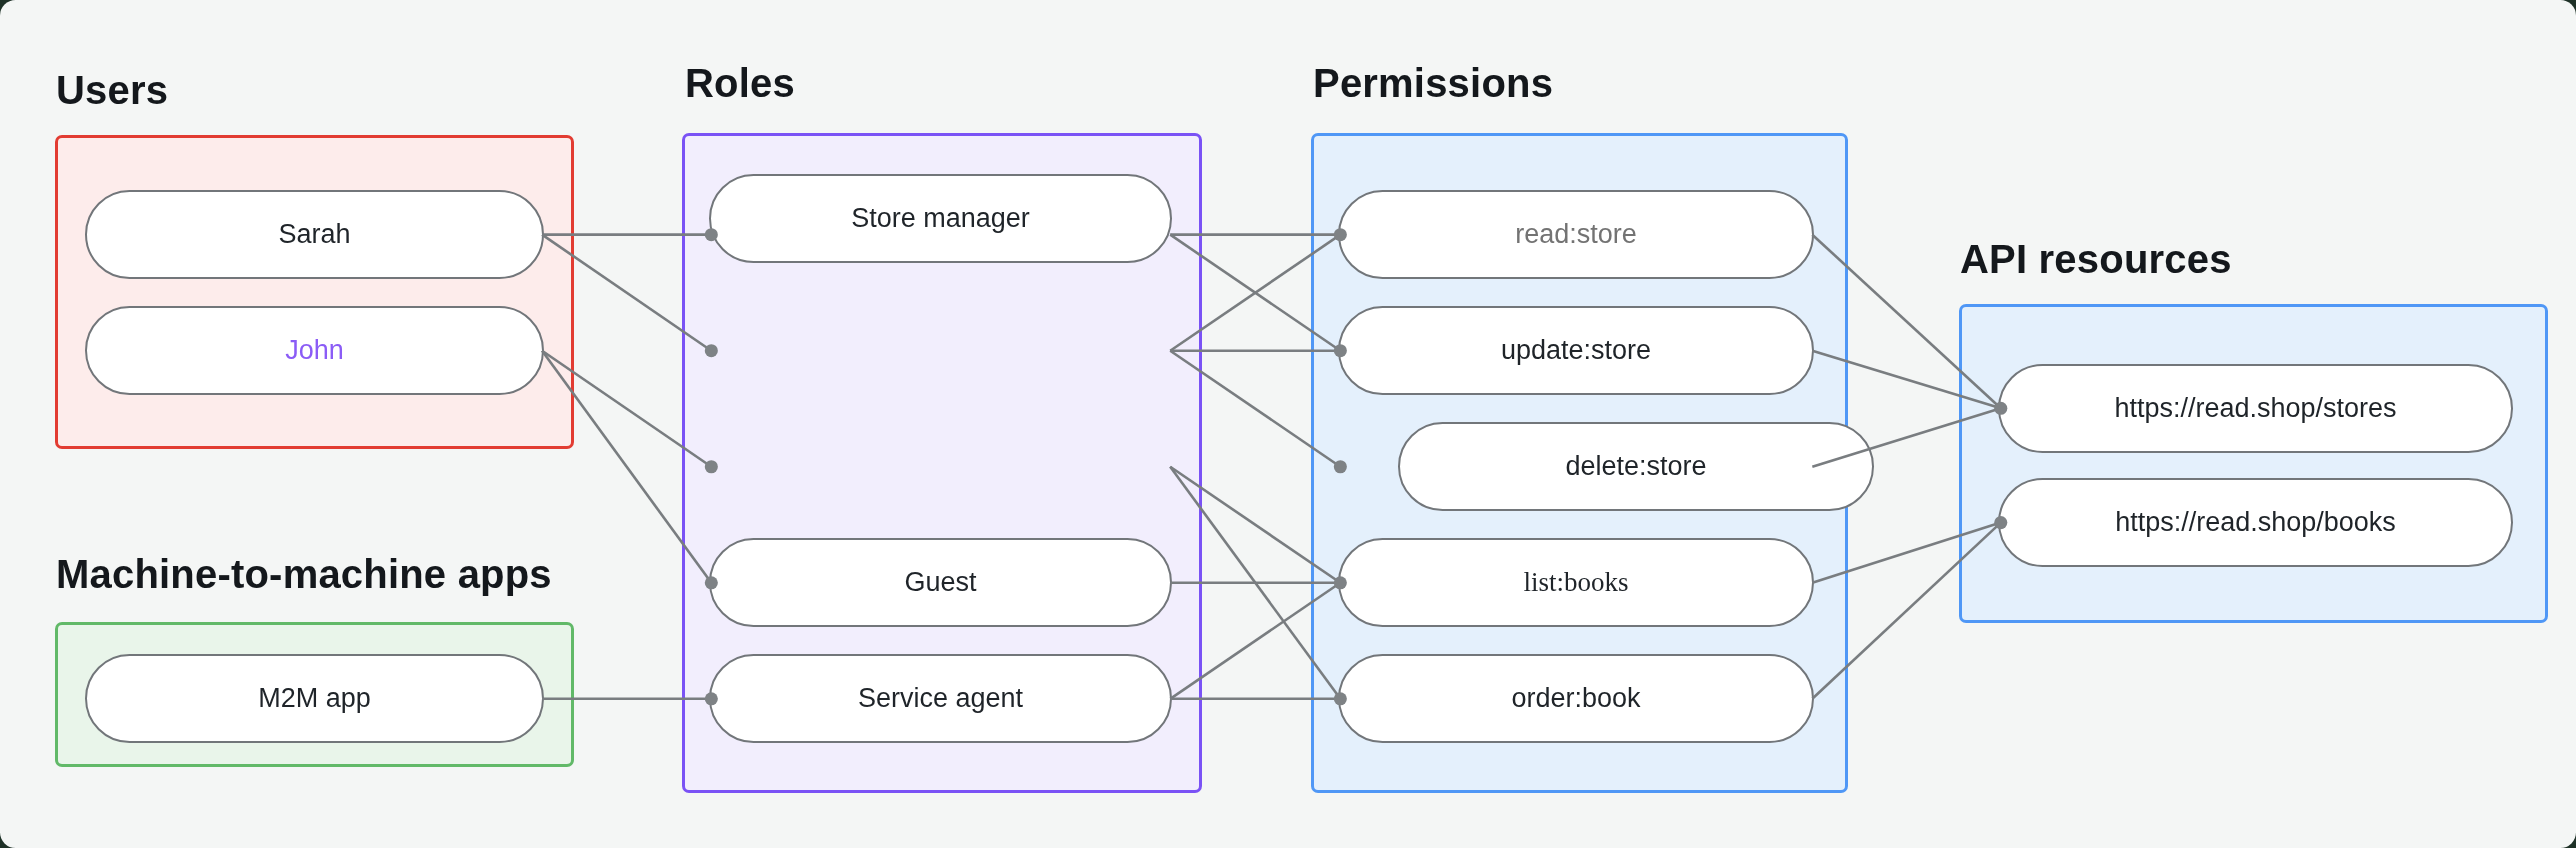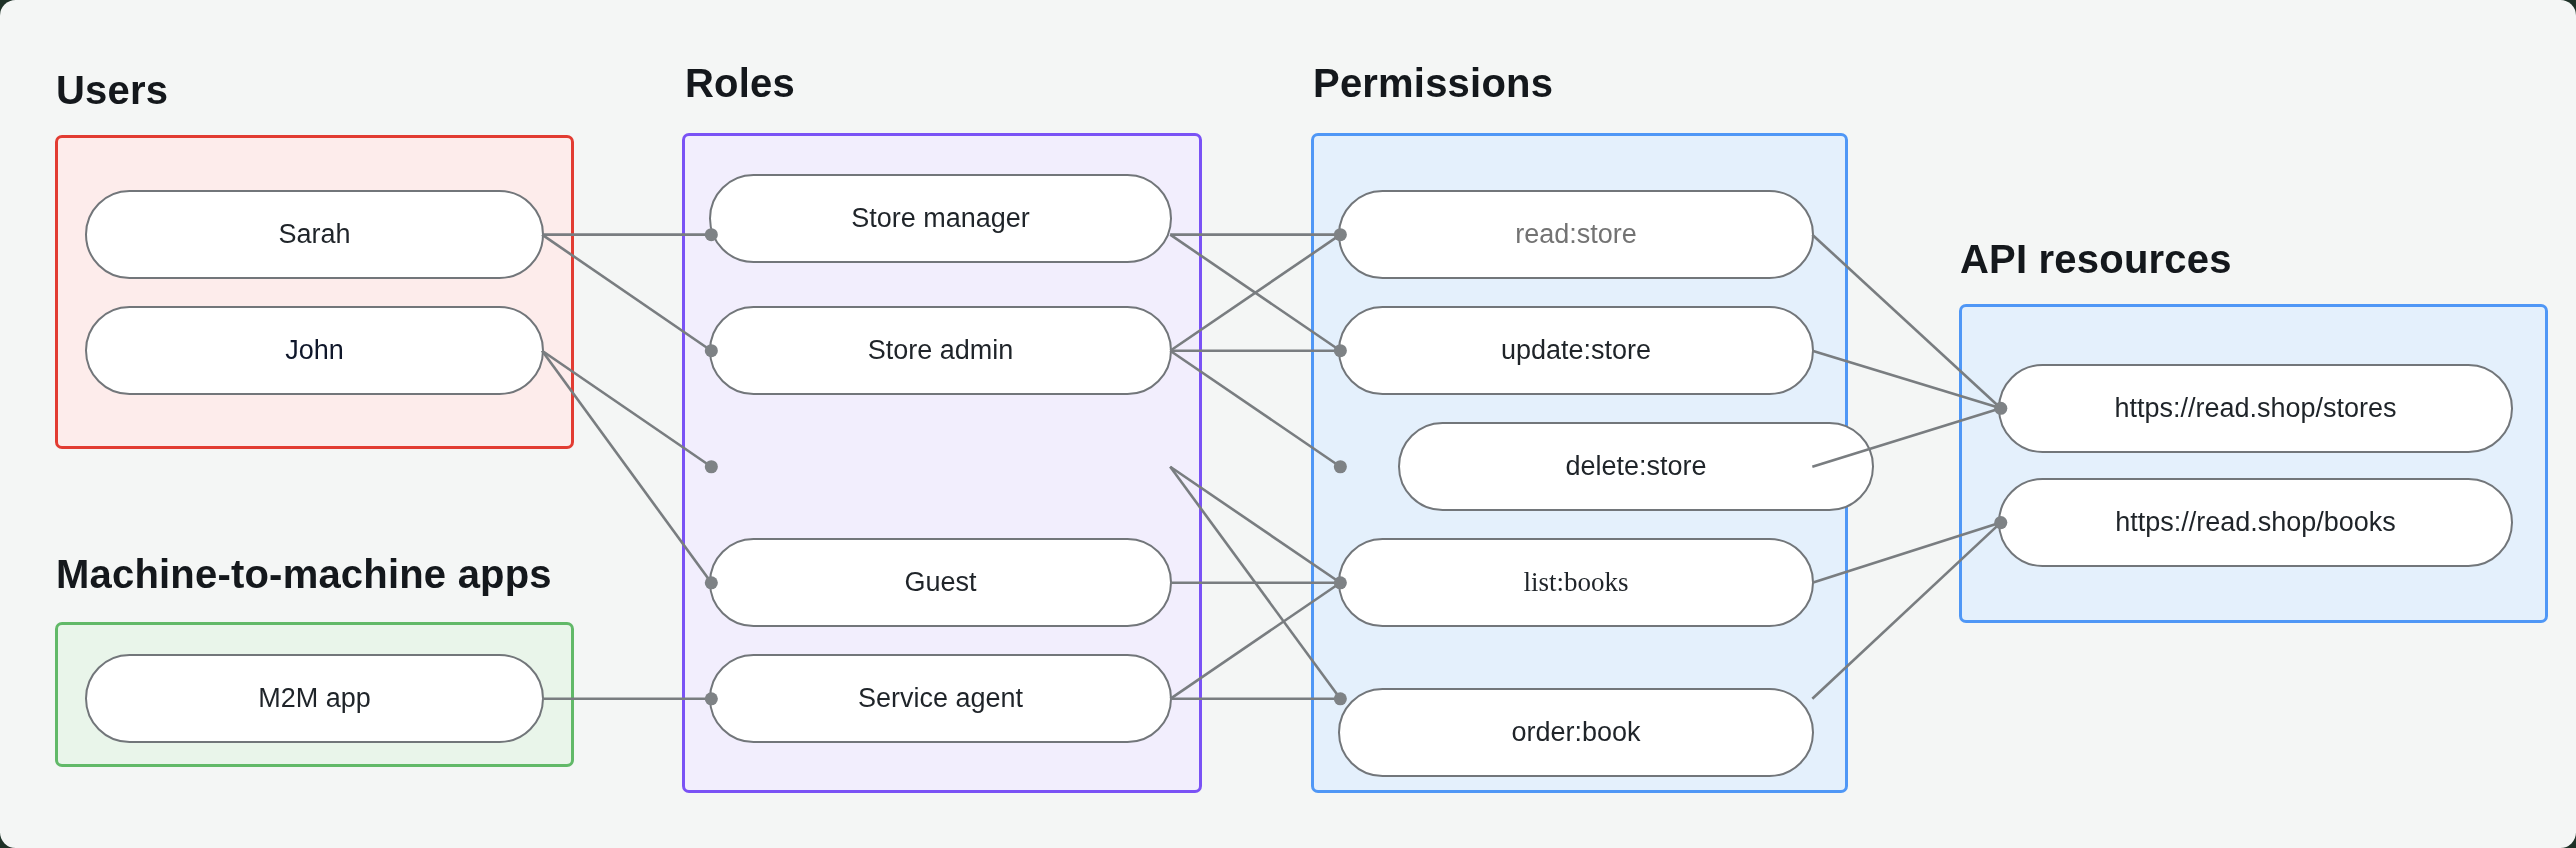--- a/index.html
+++ b/index.html
@@ -61,54 +61,51 @@
 
   <div class="glabel" style="left:56px;top:68px;">Users</div>
   <div class="glabel" style="left:56px;top:552px;">Machine-to-machine apps</div>
   <div class="glabel" style="left:685px;top:61px;">Roles</div>
   <div class="glabel" style="left:1313px;top:61px;">Permissions</div>
   <div class="glabel" style="left:1960px;top:237px;">API resources</div>
 
   <div class="node" style="left: 85px; top: 190px; width: 459px; border-color: rgb(114, 118, 122); background: rgb(255, 255, 255); color: rgb(31, 36, 41);">
       <span>Sarah</span>
     </div>
-  <div class="node" style="left: 85px; top: 306px; width: 459px; border-color: rgb(114, 118, 122); background: rgb(255, 255, 255); color: #0f172a;">
+  <div class="node" style="left: 85px; top: 306px; width: 459px; border-color: rgb(114, 118, 122); background: rgb(255, 255, 255); color: #8b5cf6;">
       <span>John</span>
     </div>
 
   <div class="node" style="left: 85px; top: 654px; width: 459px; border-color: rgb(114, 118, 122); background: rgb(255, 255, 255); color: rgb(31, 36, 41);">
       <span>M2M app</span>
     </div>
 
   <div class="node" style="left: 709px; top: 174px; width: 463px; border-color: rgb(114, 118, 122); background: rgb(255, 255, 255); color: rgb(31, 36, 41);">
       <span>Store manager</span>
-    </div>
-  <div class="node" style="left: 709px; top: 306px; width: 463px; border-color: rgb(114, 118, 122); background: rgb(255, 255, 255); color: rgb(31, 36, 41);">
-      <span>Store admin</span>
     </div>
   <div class="node" style="left: 709px; top: 538px; width: 463px; border-color: rgb(114, 118, 122); background: rgb(255, 255, 255); color: rgb(31, 36, 41);">
       <span>Guest</span>
     </div>
   <div class="node" style="left: 709px; top: 654px; width: 463px; border-color: rgb(114, 118, 122); background: rgb(255, 255, 255); color: rgb(31, 36, 41);">
       <span>Service agent</span>
     </div>
 
   <div class="node" style="left: 1338px; top: 190px; width: 476px; border-color: rgb(114, 118, 122); background: rgb(255, 255, 255); color: #737373;">
       <span>read:store</span>
     </div>
   <div class="node" style="left: 1338px; top: 306px; width: 476px; border-color: rgb(114, 118, 122); background: rgb(255, 255, 255); color: rgb(31, 36, 41);">
       <span>update:store</span>
     </div>
   <div class="node" style="left: 1398px; top: 422px; width: 476px; border-color: rgb(114, 118, 122); background: rgb(255, 255, 255); color: rgb(31, 36, 41);">
       <span>delete:store</span>
     </div>
   <div class="node" style="left: 1338px; top: 538px; width: 476px; border-color: rgb(114, 118, 122); background: rgb(255, 255, 255); color: rgb(31, 36, 41); font-family: Liberation Serif, serif;">
       <span>list:books</span>
     </div>
-  <div class="node" style="left: 1338px; top: 654px; width: 476px; border-color: rgb(114, 118, 122); background: rgb(255, 255, 255); color: rgb(31, 36, 41); margin-top: 34px;">
+  <div class="node" style="left: 1338px; top: 654px; width: 476px; border-color: rgb(114, 118, 122); background: rgb(255, 255, 255); color: rgb(31, 36, 41);">
       <span>order:book</span>
     </div>
 
   <div class="node" style="left: 1998px; top: 364px; width: 515px; border-color: rgb(114, 118, 122); background: rgb(255, 255, 255); color: rgb(31, 36, 41);">
       <span>https://read.shop/stores</span>
     </div>
   <div class="node" style="left: 1998px; top: 478px; width: 515px; border-color: rgb(114, 118, 122); background: rgb(255, 255, 255); color: rgb(31, 36, 41);">
       <span>https://read.shop/books</span>
     </div>
 

